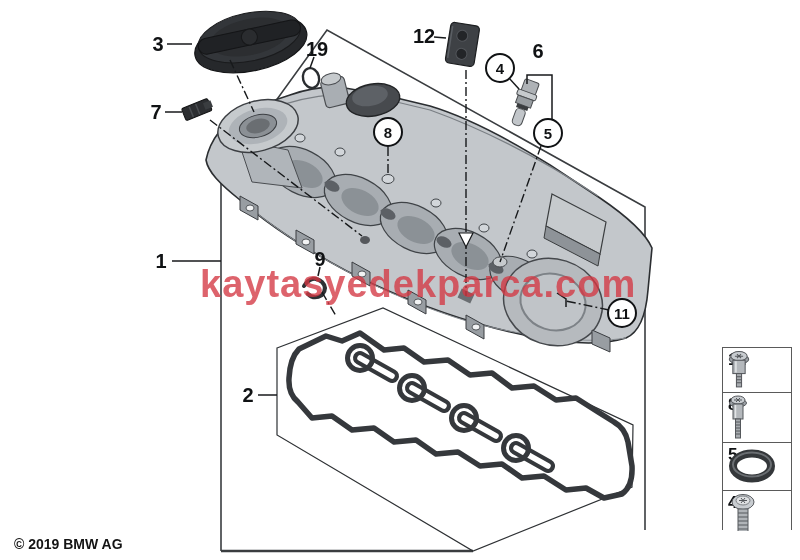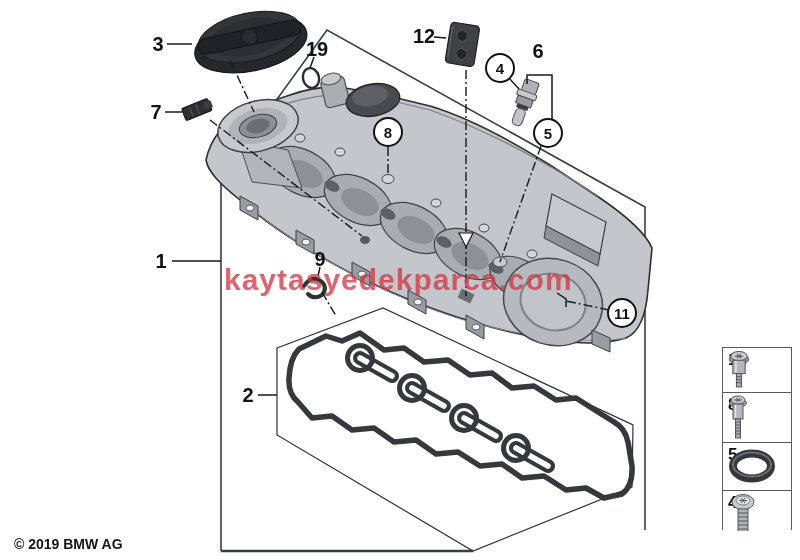--- a/index.html
+++ b/index.html
@@ -1,20 +1,20 @@
 <!DOCTYPE html>
 <html><head>
 <meta charset="utf-8">
 <style>
   html,body{margin:0;padding:0;background:#ffffff;}
   .stage{position:relative;width:800px;height:560px;background:#fff;overflow:hidden;
          font-family:"Liberation Sans",sans-serif;}
   .stage svg{position:absolute;left:0;top:0;}
   
-  .watermark{position:absolute;left:224px;top:263px;font-size:30px;font-weight:700;
+  .watermark{position:absolute;left:200px;top:263px;font-size:38px;font-weight:700;
              letter-spacing:1px;color:rgba(211,55,66,0.78);white-space:nowrap;z-index:3;}
   
   .callout{position:absolute;transform:translate(-50%,-50%);font-weight:700;font-size:20px;
            color:#101214;z-index:4;line-height:1;}
   .callout.circled{width:26px;height:26px;border:2px solid #101214;border-radius:50%;
            background:#fff;display:flex;align-items:center;justify-content:center;
            font-size:15px;}
   
   .panel{position:absolute;left:722px;top:347px;width:70px;height:183px;z-index:2;
          border:1px solid #5a5a5a;border-bottom:none;box-sizing:border-box;background:#fff;}

